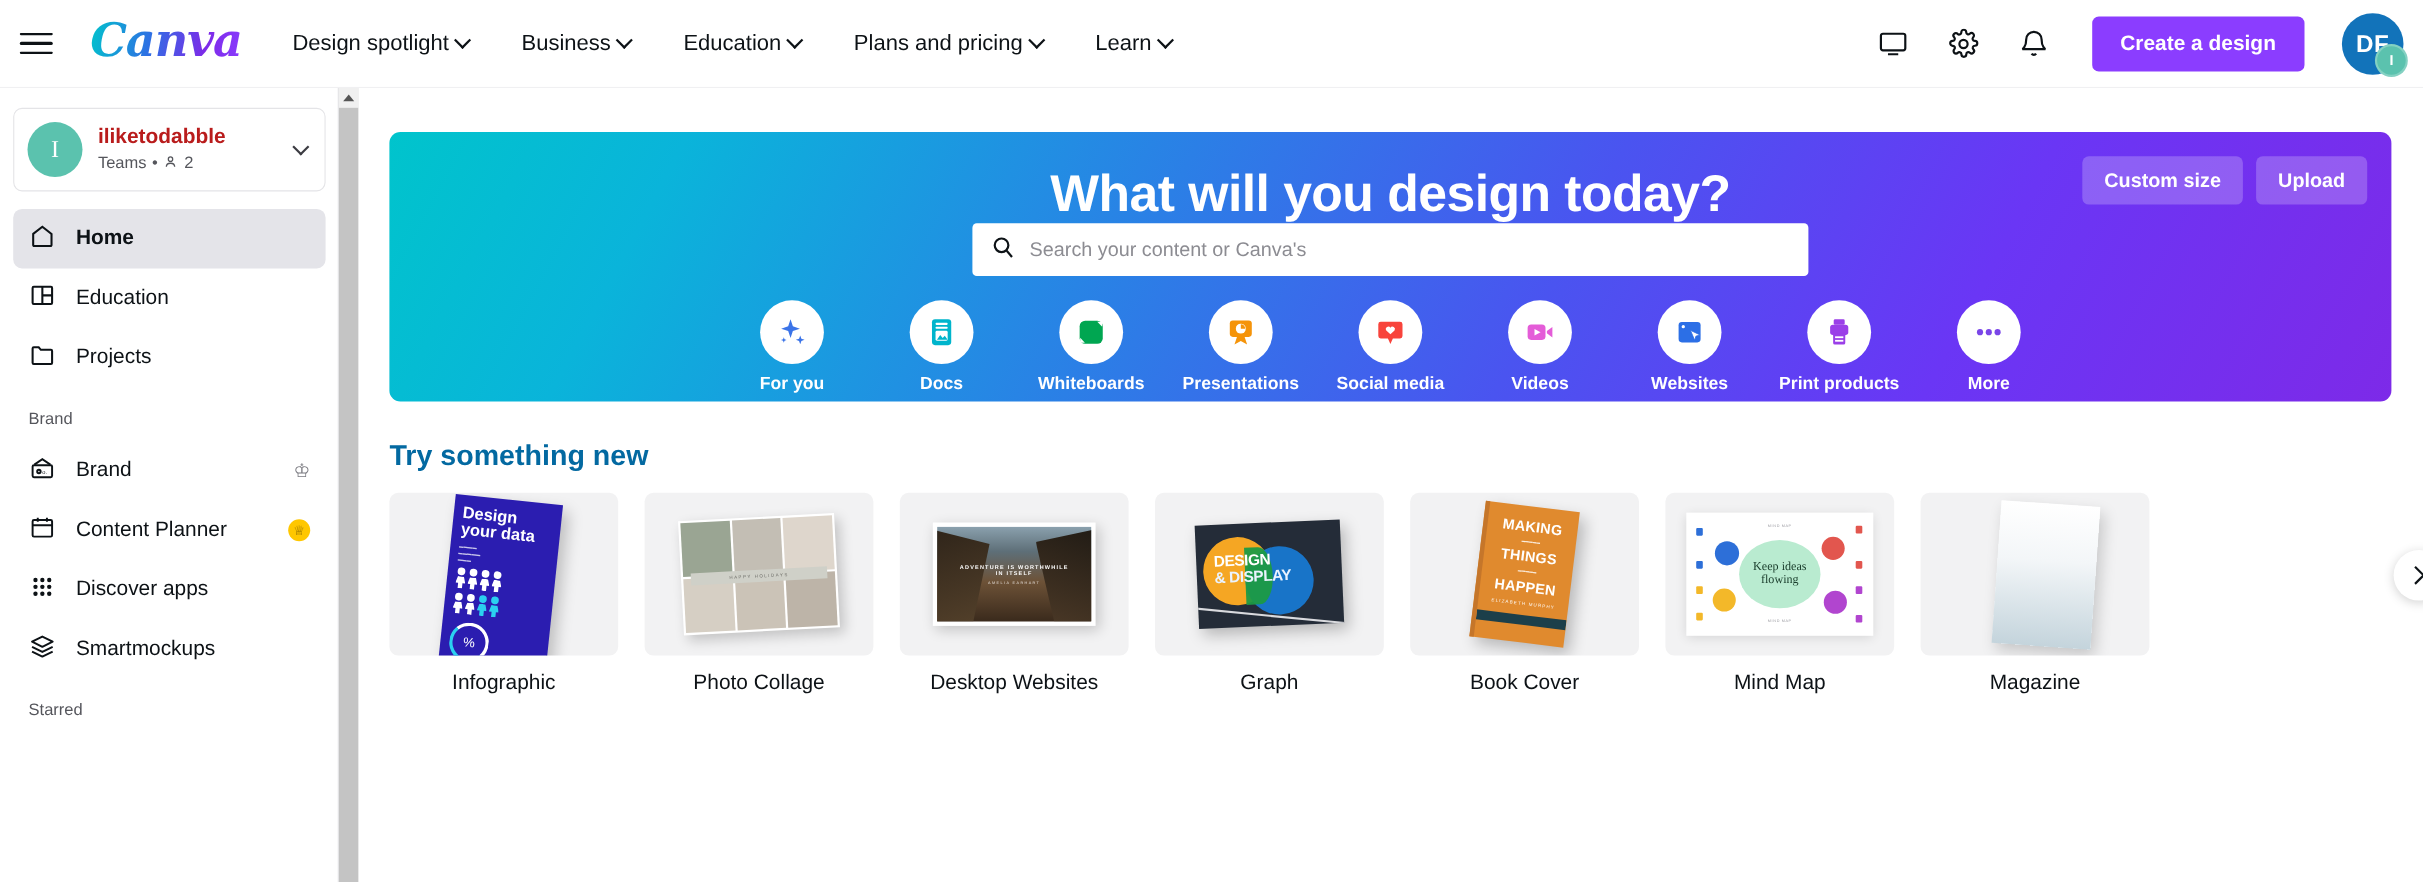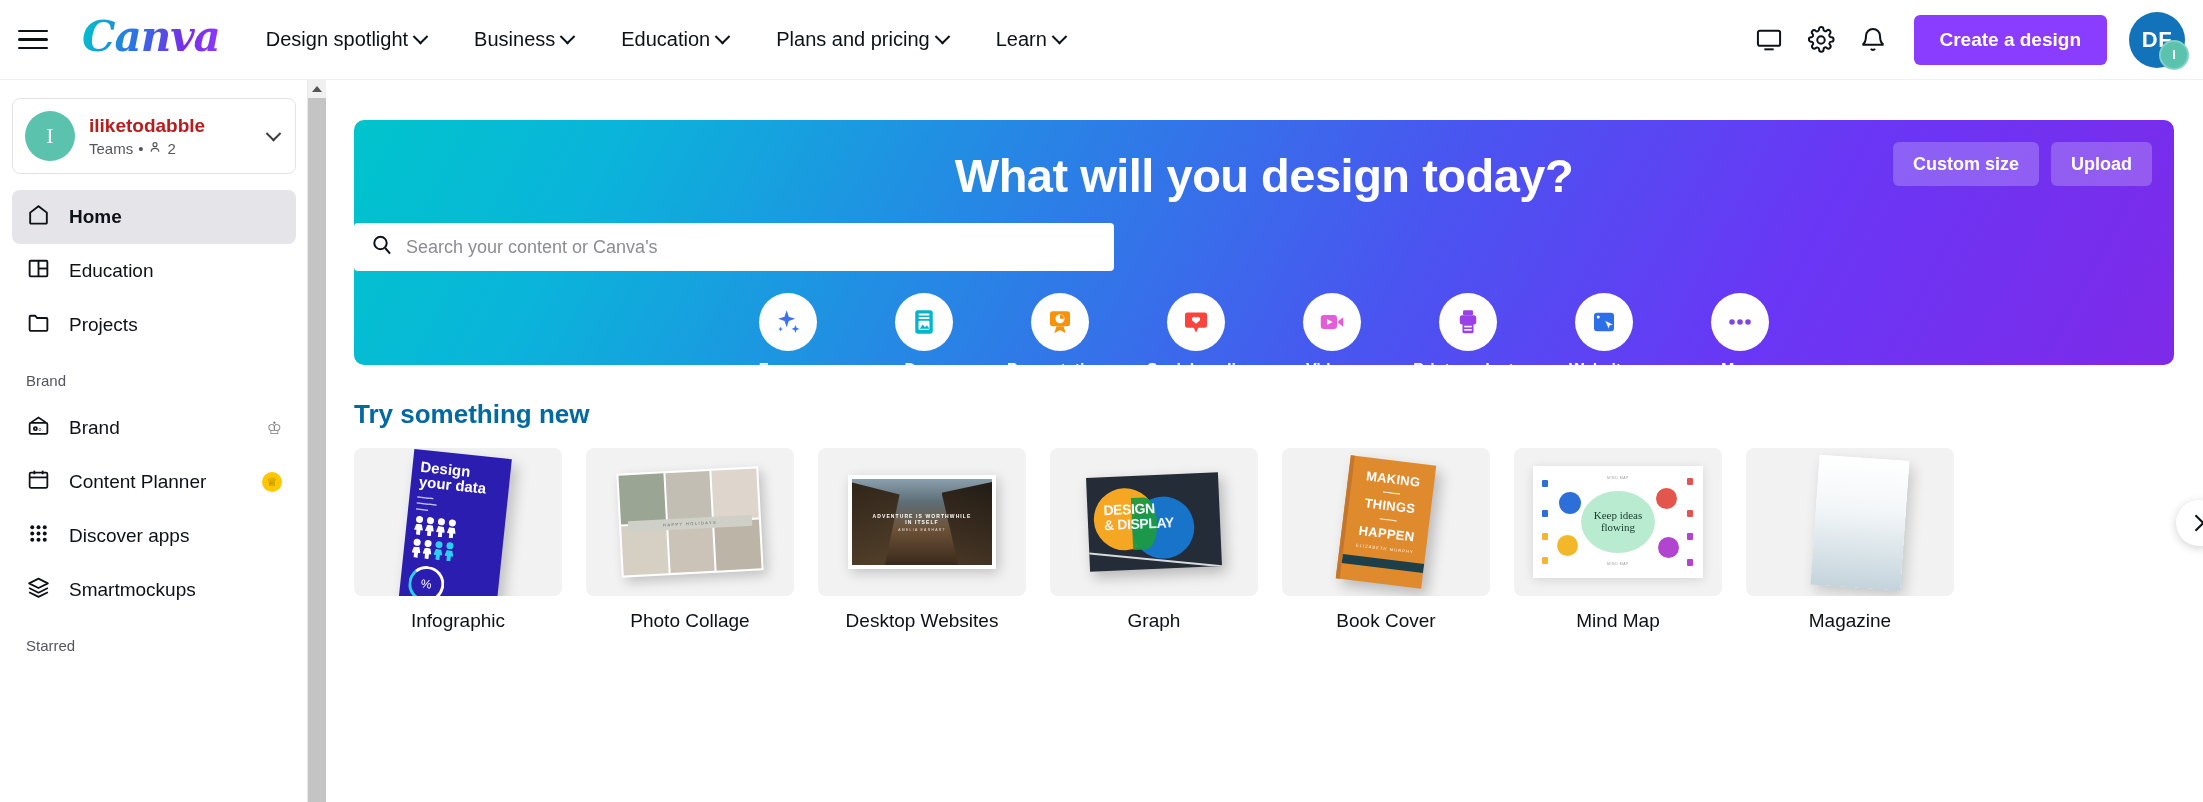--- a/index.html
+++ b/index.html
@@ -52,21 +52,21 @@
   }
   .chev {
     width: 11px; height: 11px;
     border-right: 2px solid #0d1216;
     border-bottom: 2px solid #0d1216;
     transform: rotate(45deg) translate(-2px,-2px);
     flex: none;
   }
 
   .topright {
-    margin-left: auto; display: flex; align-items: center; gap: 6px;
+    margin-left: auto; display: flex; align-items: center; gap: 18px;
     padding-right: 18px;
   }
   .iconbtn {
     width: 46px; height: 46px; border-radius: 50%;
     display: flex; align-items: center; justify-content: center;
     cursor: pointer; background: transparent;
   }
 
   .create-btn {
     background: #8B3DFF; color: #fff;
@@ -180,21 +180,21 @@
     background: linear-gradient(118deg,
         #00c4cc 0%, #0ab4da 14%, #2b7fe6 38%,
         #4a54f0 58%, #6a36f5 78%, #7d2ae8 100%);
   }
   .hero-title {
     text-align:center; color:#fff;
     font-size: 47px; font-weight: 800; letter-spacing:-.5px;
     padding-top: 28px;
   }
   .hero-search-wrap {
-    display:flex; justify-content:flex-start; margin-top: 20px;
+    display:flex; justify-content:center; 
   }
   .hero-search {
     width: 760px; height: 48px; background:#fff;
     border-radius: 4px; display:flex; align-items:center;
     padding: 0 16px; gap: 12px; cursor:text;
   }
   .hero-search input {
     border:none; outline:none; flex:1;
     font-size: 18px; color:#2a2a2e;
     font-family: "Liberation Sans", sans-serif;
@@ -637,20 +637,30 @@
             <rect x="5" y="2.6" width="14" height="18.8" rx="2.2" fill="#00b5cc"></rect>
             <rect x="7.6" y="5.2" width="8.8" height="1.5" rx=".6" fill="#fff"></rect>
             <rect x="7.6" y="8" width="8.8" height="1.5" rx=".6" fill="#fff"></rect>
             <rect x="7.6" y="11" width="8.8" height="7.2" rx="1" fill="#fff"></rect>
             <path d="M8.6 17.4 11 14l1.8 2.2 1.5-1.6 2.1 2.8z" fill="#00b5cc"></path>
           </svg>
         </div>
         <div class="cat-label">Docs</div>
       </div>
 
+      <div class="cat">
+        <div class="cat-circle">
+          <svg width="30" height="30" viewBox="0 0 24 24">
+            <rect x="3.6" y="3.6" width="16.8" height="16.8" rx="4" fill="#00a651"></rect>
+            <path d="M16.4 4.4h3.6v3.6z" fill="#fff"></path>
+            <path d="M7.4 19.6H4v-3.6z" fill="#fff"></path>
+          </svg>
+        </div>
+        <div class="cat-label">Whiteboards</div>
+      </div>
 
       <div class="cat">
         <div class="cat-circle">
           <svg width="30" height="30" viewBox="0 0 24 24">
             <rect x="4" y="3.4" width="16" height="12" rx="2.2" fill="#f5940a"></rect>
             <circle cx="12" cy="9.4" r="3.6" fill="#fff"></circle>
             <path d="M12 6.2v3.2h3.2a3.2 3.2 0 0 0-3.2-3.2z" fill="#f5940a"></path>
             <path d="M9.2 15.4 7.4 21l4.6-2.6 4.6 2.6-1.8-5.6z" fill="#f5940a"></path>
           </svg>
         </div>
@@ -669,44 +679,44 @@
 
       <div class="cat">
         <div class="cat-circle">
           <svg width="30" height="30" viewBox="0 0 24 24">
             <rect x="3" y="6.4" width="13" height="11.2" rx="2.6" fill="#e45cd8"></rect>
             <path d="M17 11.2 21 8.2v7.6l-4-3z" fill="#e45cd8"></path>
             <path d="M8 9.6 12.4 12 8 14.4z" fill="#fff"></path>
           </svg>
         </div>
         <div class="cat-label">Videos</div>
+      </div>
+
+      <div class="cat">
+        <div class="cat-circle">
+          <svg width="30" height="30" viewBox="0 0 24 24">
+            <rect x="4" y="4.6" width="16" height="14.8" rx="2.4" fill="#2c6fe6"></rect>
+            <circle cx="7.4" cy="8" r="1.2" fill="#fff"></circle>
+            <path d="M12.6 10.6 19.6 14l-3 .9-.9 3z" fill="#fff" stroke="#2c6fe6" stroke-width=".6"></path>
+          </svg>
+        </div>
+        <div class="cat-label">Websites</div>
       </div>
 
       <div class="cat">
         <div class="cat-circle">
           <svg width="30" height="30" viewBox="0 0 24 24">
             <rect x="8" y="2.6" width="8" height="4" rx="1" fill="#9b3fe8"></rect>
             <rect x="5.4" y="6.6" width="13.2" height="7.4" rx="2" fill="#9b3fe8"></rect>
             <rect x="7.6" y="13" width="8.8" height="8" rx="1.2" fill="#9b3fe8"></rect>
             <rect x="9" y="15" width="6" height="1.3" fill="#fff"></rect>
             <rect x="9" y="17.6" width="6" height="1.3" fill="#fff"></rect>
           </svg>
         </div>
         <div class="cat-label">Print products</div>
-      </div>
-
-      <div class="cat">
-        <div class="cat-circle">
-          <svg width="30" height="30" viewBox="0 0 24 24">
-            <rect x="4" y="4.6" width="16" height="14.8" rx="2.4" fill="#2c6fe6"></rect>
-            <circle cx="7.4" cy="8" r="1.2" fill="#fff"></circle>
-            <path d="M12.6 10.6 19.6 14l-3 .9-.9 3z" fill="#fff" stroke="#2c6fe6" stroke-width=".6"></path>
-          </svg>
-        </div>
-        <div class="cat-label">Websites</div>
       </div>
 
       <div class="cat">
         <div class="cat-circle">
           <svg width="32" height="32" viewBox="0 0 24 24" fill="#7a46e8">
             <circle cx="6" cy="12" r="2.1"></circle>
               <circle cx="12" cy="12" r="2.1"></circle>
               <circle cx="18" cy="12" r="2.1"></circle>
           </svg>
         </div>

